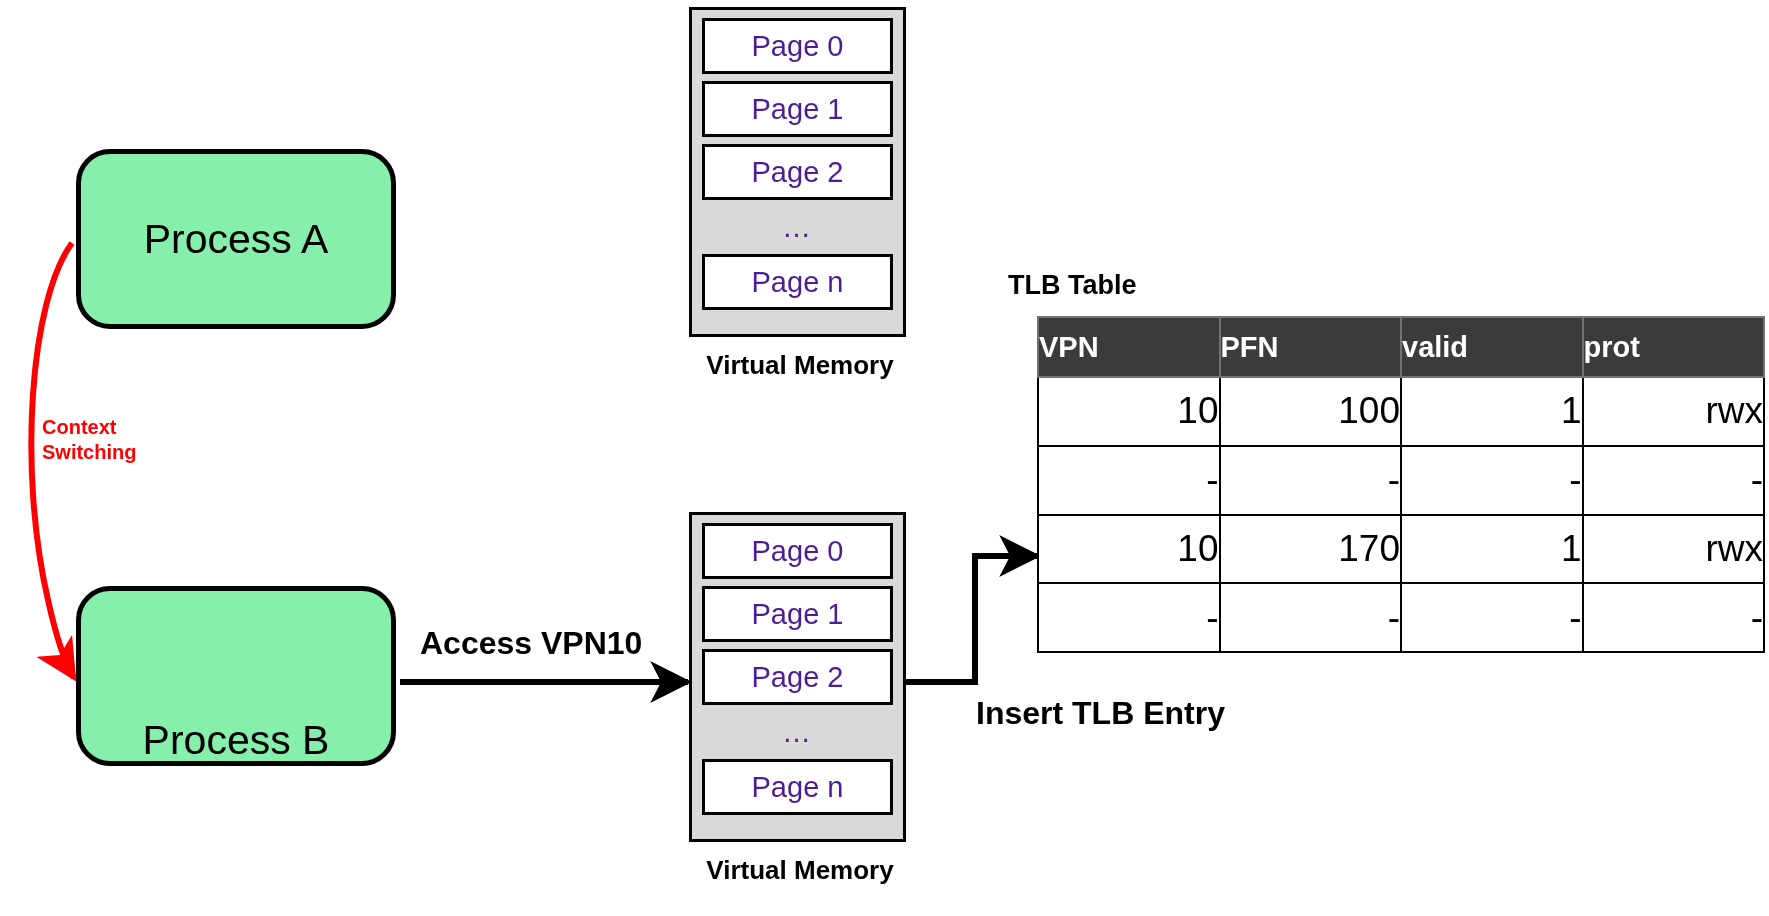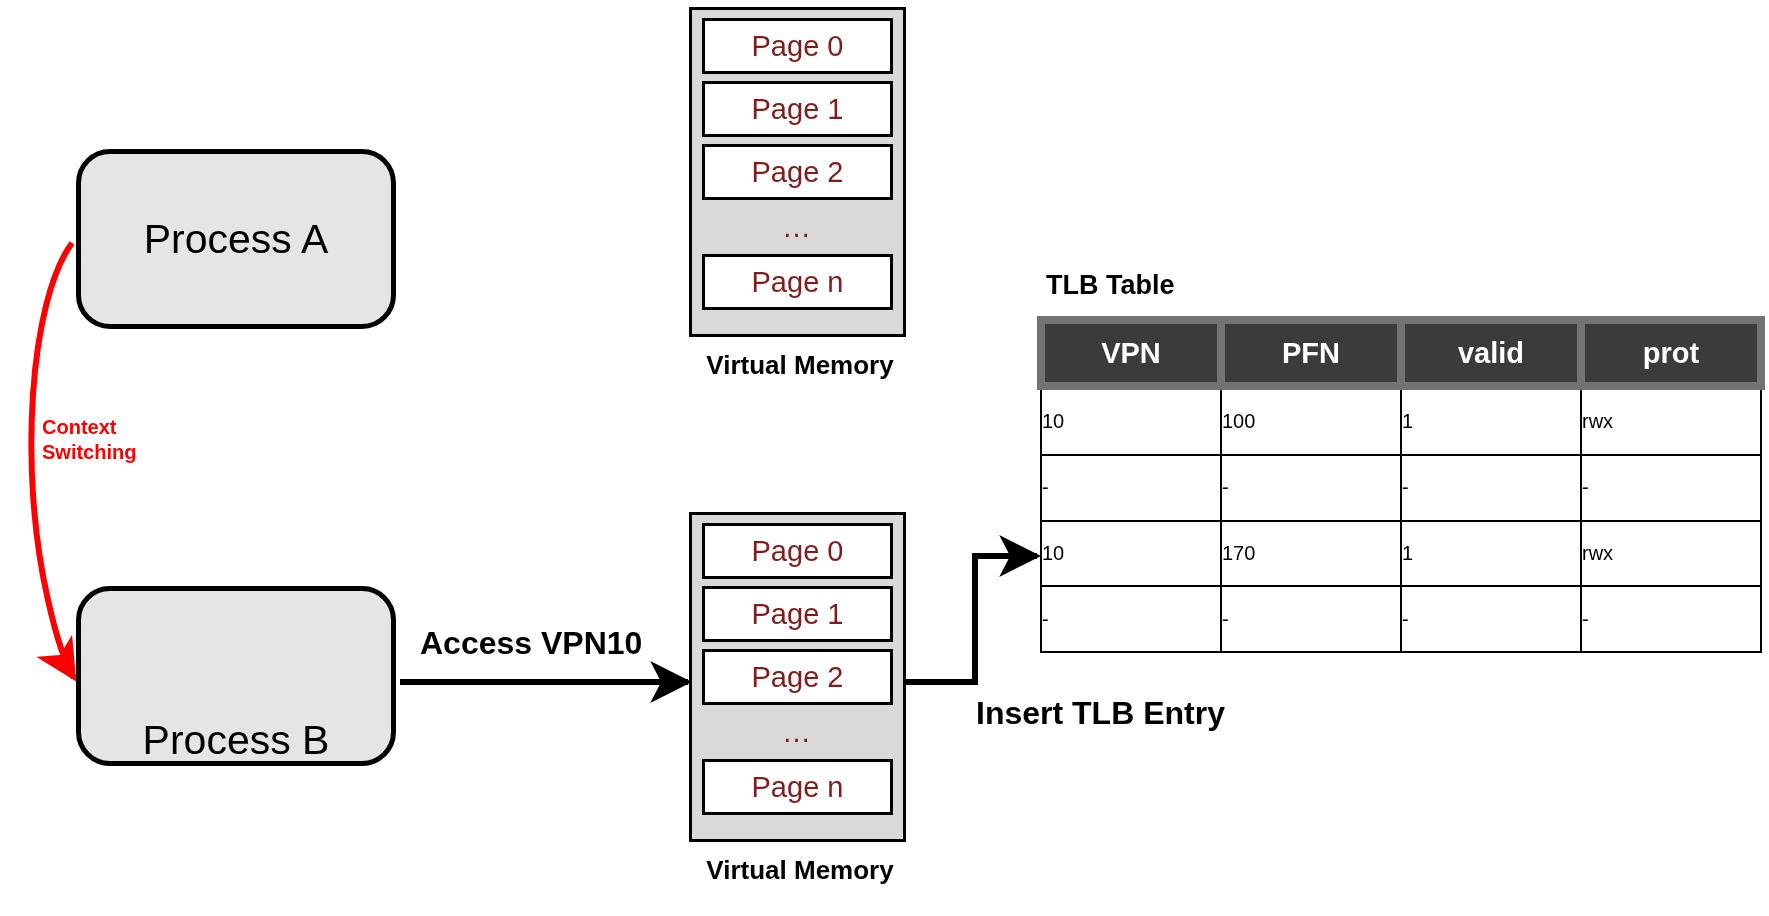--- a/index.html
+++ b/index.html
@@ -18,21 +18,21 @@
     height: 916px;
     background: #ffffff;
     overflow: hidden;
   }
   .abs { position: absolute; }
 
   
   .process-box {
     border: 5px solid #000000;
     border-radius: 34px;
-    background: #e5e5e5;
+    background: #86efac;
     display: flex;
     align-items: center;
     justify-content: center;
     box-sizing: border-box;
   }
   .process-label {
     font-size: 41px;
     font-weight: 400;
     color: #000000;
     line-height: 1;
@@ -52,21 +52,21 @@
   .page-cell {
     background: #ffffff;
     border: 3px solid #000000;
     box-sizing: border-box;
     height: 56px;
     margin-bottom: 7px;
     display: flex;
     align-items: center;
     justify-content: center;
     font-size: 29px;
-    color: #7f1d1d;
+    color: #4c1d95;
     white-space: nowrap;
   }
   .page-cell.ellipsis {
     background: transparent;
     border: none;
     height: 40px;
     font-size: 29px;
     letter-spacing: 2px;
     margin-bottom: 7px;
   }
@@ -107,32 +107,32 @@
     table-layout: fixed;
     width: 100%;
     height: 100%;
   }
   table.tlb th {
     background: #3b3b3b;
     color: #ffffff;
     font-size: 29px;
     font-weight: bold;
     height: 58px;
-    border: 8px solid #737373;
-    text-align: center;
+    border: 2px solid #737373;
+    text-align: left;
     padding: 0;
   }
   table.tlb td {
     background: #ffffff;
     color: #000000;
-    font-size: 20px;
+    font-size: 37px;
     font-weight: 400;
     height: 59px;
     border: 2px solid #000000;
-    text-align: left;
+    text-align: right;
     padding: 0;
   }
 
   
   #connectors {
     position: absolute;
     left: 0;
     top: 0;
     width: 1769px;
     height: 916px;
@@ -189,21 +189,21 @@
     <div class="page-cell">Page 0</div>
     <div class="page-cell">Page 1</div>
     <div class="page-cell">Page 2</div>
     <div class="page-cell ellipsis">…</div>
     <div class="page-cell">Page n</div>
   </div>
   <div class="abs vm-caption" style="left:660px; top:855px; width:280px;">Virtual Memory</div>
 
   <div class="abs bold-label" style="left:976px; top:695px;">Insert TLB Entry</div>
 
-  <div class="abs tlb-title" style="left:1046px; top:270px;">TLB Table</div>
+  <div class="abs tlb-title" style="left:1008px; top:270px;">TLB Table</div>
 
   <div class="abs" style="left:1037px; top:316px; width:728px; height:337px;">
     <table class="tlb">
       <thead>
         <tr>
           <th>VPN</th>
           <th>PFN</th>
           <th>valid</th>
           <th>prot</th>
         </tr>

